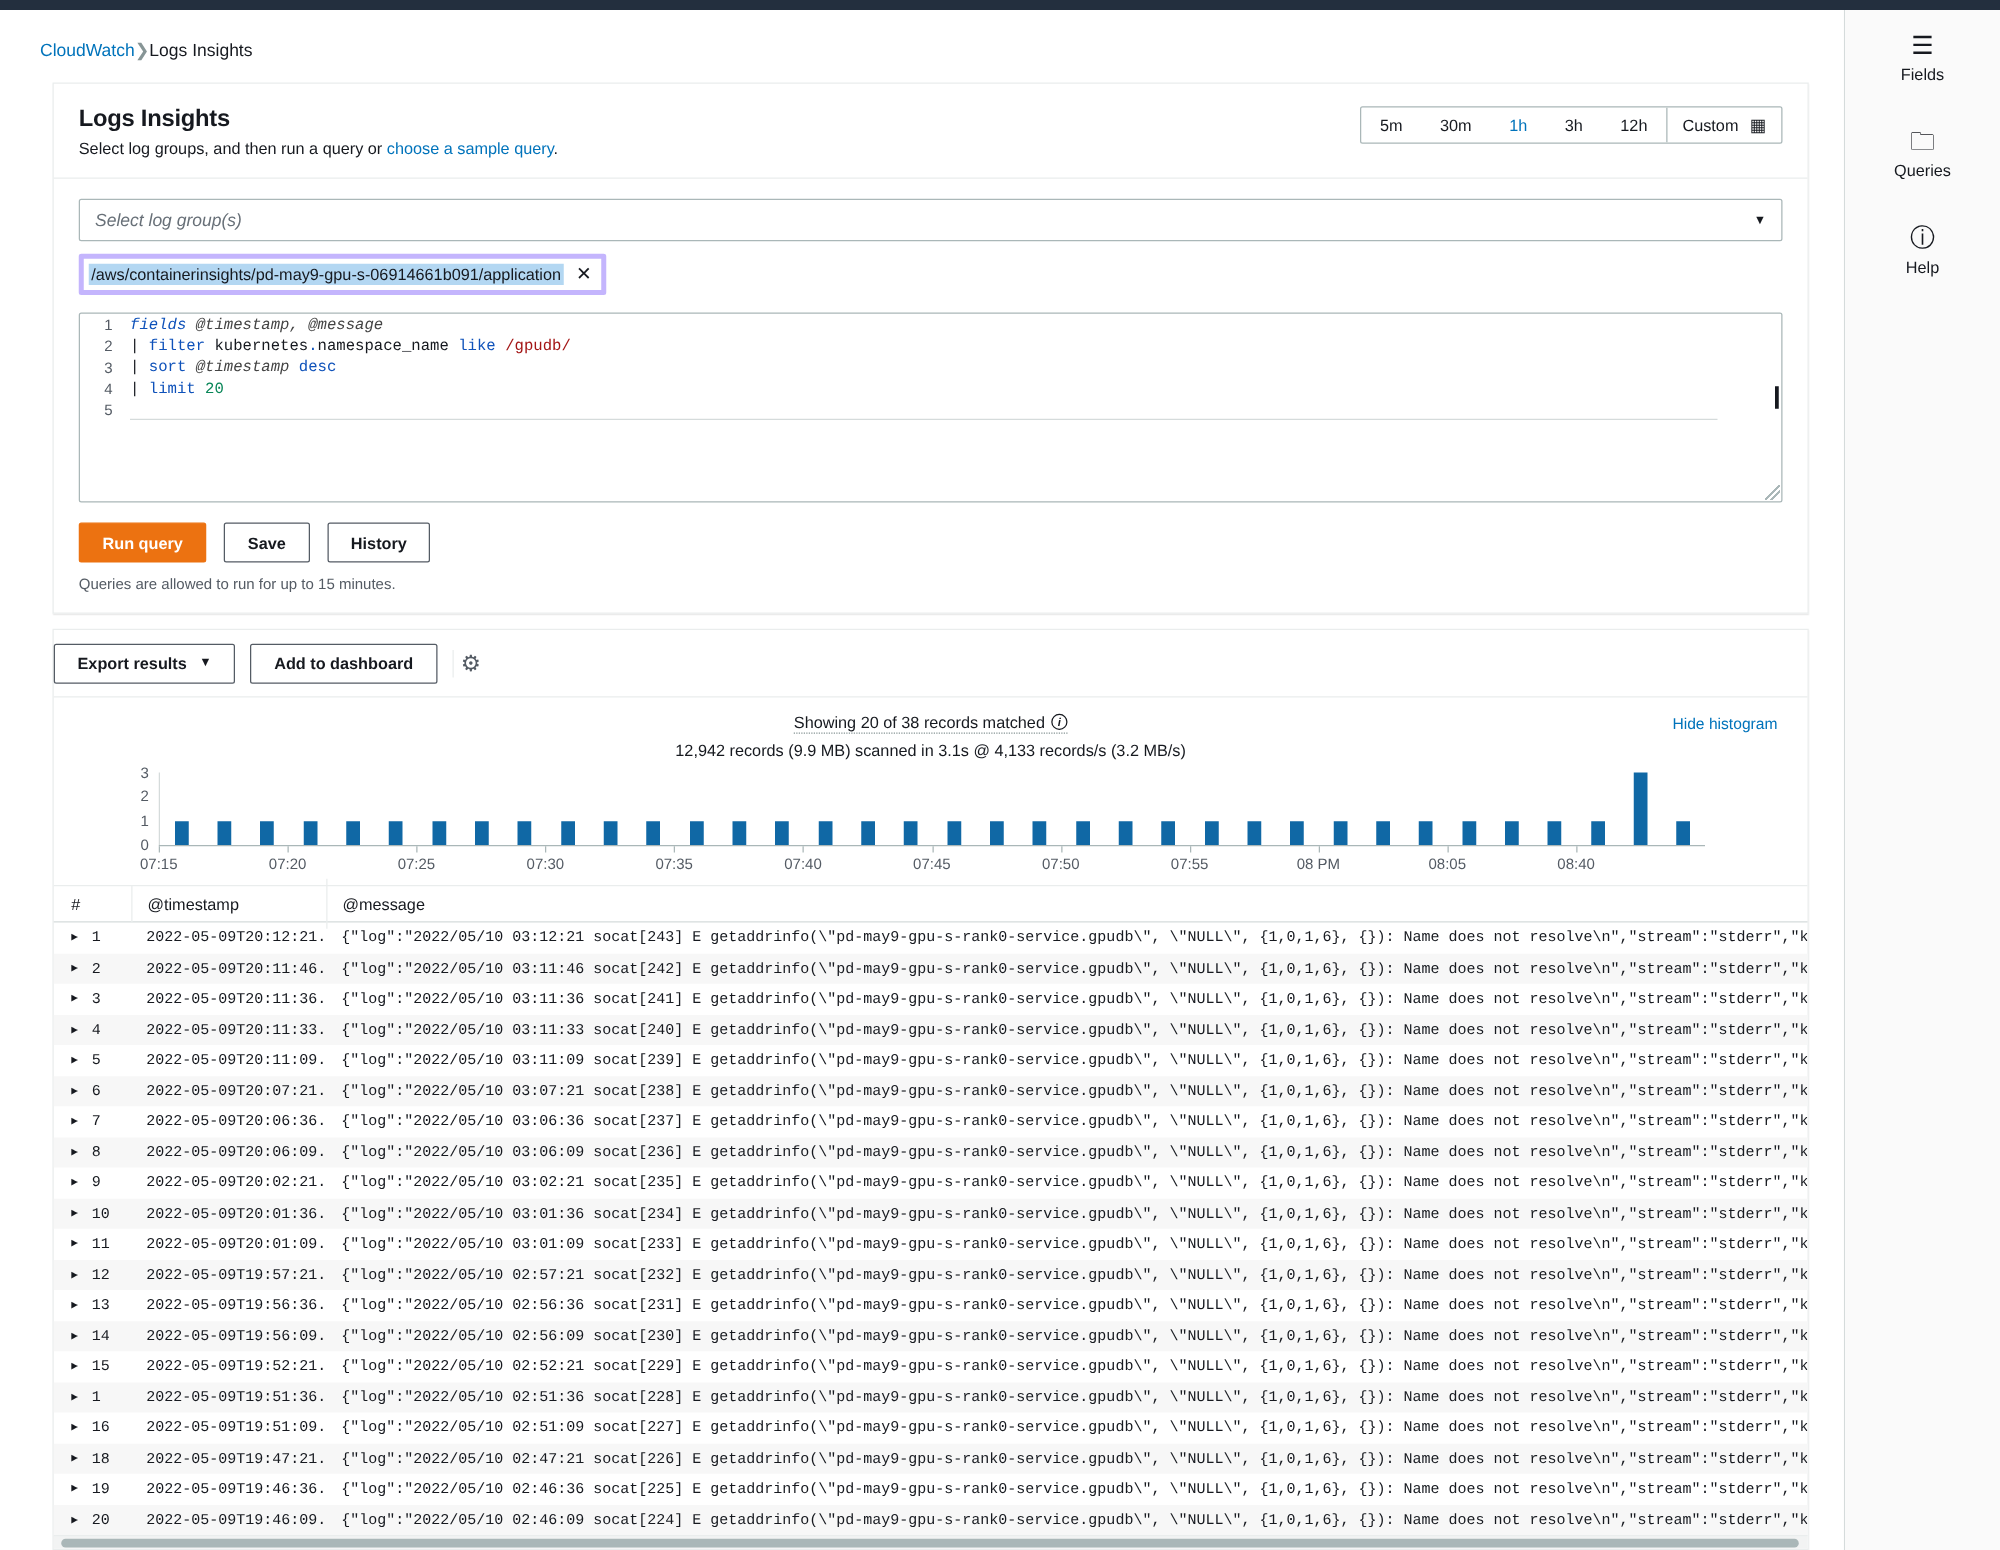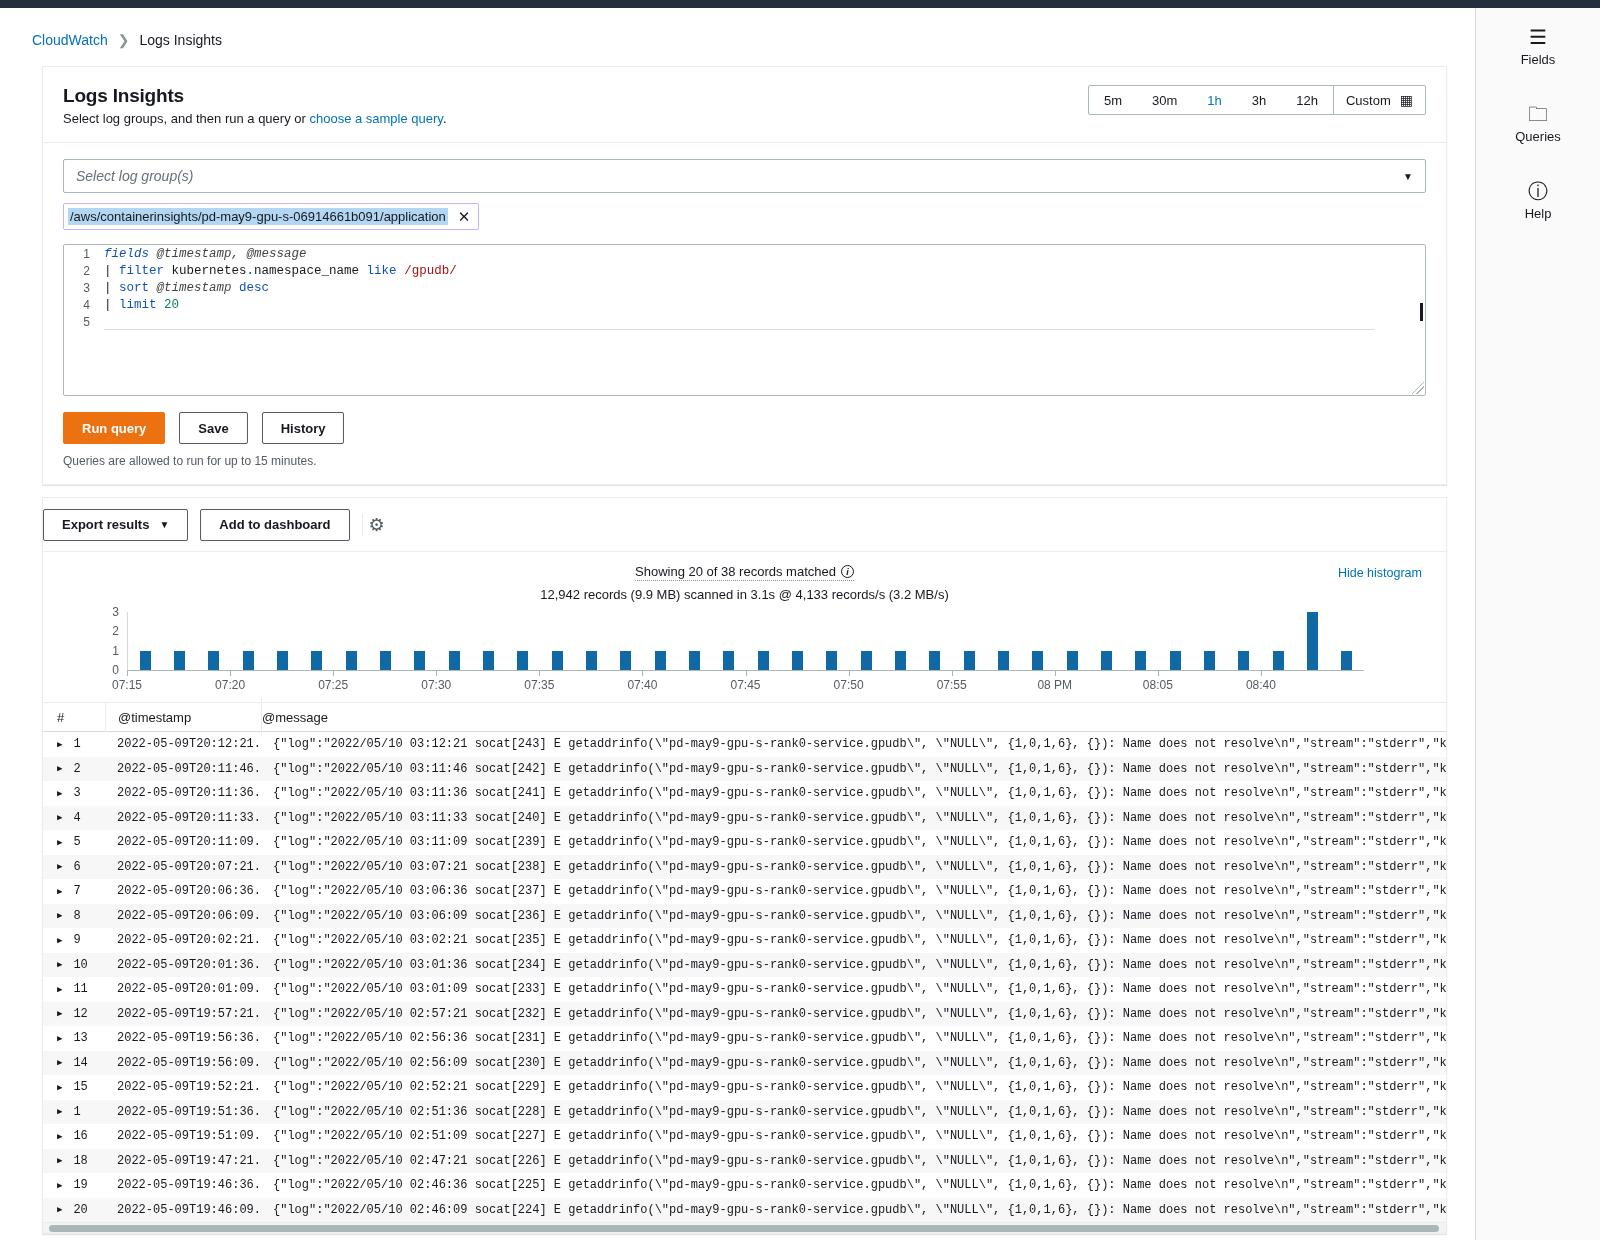--- a/index.html
+++ b/index.html
@@ -17,21 +17,21 @@
   .content { width:1475px; position:relative; background:#fff; }
   .rail {
     width:125px; background:#fafafa; border-left:1px solid #d5dbdb;
     padding-top:18px; display:flex; flex-direction:column; align-items:center;
   }
   .rail-item { margin-bottom:36px; text-align:center; cursor:pointer; width:100%; }
   .rail-ico { font-size:20px; line-height:22px; color:#16191f; display:block; margin-bottom:4px; }
   .rail-lbl { font-size:13px; color:#16191f; }
 
   
-  .crumbs { padding:24px 0 0 32px; font-size:14px; display:flex; align-items:flex-start; gap:10px; }
+  .crumbs { padding:24px 0 0 32px; font-size:14px; display:flex; align-items:flex-start; }
   .crumbs a { color:#0073bb; text-decoration:none; cursor:pointer; }
   .crumb-sep { color:#879596; font-size:14px; }
   .crumb-cur { color:#16191f; }
 
   
   .card {
     margin:18px 28px 0 42px; background:#fff; border:1px solid #eaeded;
     box-shadow:0 1px 1px rgba(0,0,0,.10);
   }
   .card-head { padding:18px 20px 16px 20px; display:flex; justify-content:space-between; align-items:flex-start;
@@ -50,21 +50,21 @@
   
   .body-pad { padding:16px 20px 0 20px; }
   .lg-select {
     height:34px; border:1px solid #aab7b8; border-radius:2px; display:flex;
     align-items:center; justify-content:space-between; padding:0 12px; background:#fff;
     font-style:italic; color:#687078; font-size:14px; cursor:pointer;
   }
   .caret { font-size:10px; color:#16191f; font-style:normal; }
   .token-row { margin-top:10px; }
   .token {
-    display:inline-flex; align-items:center; gap:10px; border:1px solid #c4b5fd;
+    display:inline-flex; align-items:center; gap:10px; border:4px solid #c4b5fd;
     padding:4px 8px 4px 4px; border-radius:2px; background:#fff;
   }
   .token-txt { background:#b3d7f2; padding:1px 2px; font-size:13px; color:#16191f; }
   .token-x { font-size:15px; color:#16191f; cursor:pointer; line-height:1; }
 
   
   .editor { margin-top:14px; border:1px solid #aab7b8; border-radius:2px; background:#fff;
             height:152px; position:relative; overflow:hidden; }
   .ed-rows { font-family:"Liberation Mono", monospace; font-size:12.5px; }
   .ed-row { display:flex; height:17px; align-items:center; }
@@ -122,21 +122,21 @@
   .bar { position:absolute; bottom:0; background:#1068a5; width:11px; }
   .xtick { position:absolute; top:59px; width:1px; height:5px; background:#aab7b8; }
   .xlab { position:absolute; top:66px; font-size:12px; color:#545b64; transform:translateX(-50%); white-space:nowrap; }
 
   
   .tbl { margin-top:14px; }
   .thead { display:flex; border-top:1px solid #eaeded; border-bottom:1px solid #d5dbdb; height:30px;
            align-items:center; font-size:13px; color:#16191f; }
   .th-num { width:62px; padding-left:14px; }
   .th-ts { width:156px; border-left:1px solid #eaeded; padding-left:12px; height:30px; display:flex; align-items:center; }
-  .th-msg { flex:1; border-left:1px solid #eaeded; height:40px; display:flex; align-items:center; }
+  .th-msg { flex:1; border-left:1px solid #eaeded; padding-left:12px; height:40px; display:flex; align-items:center; }
   .trow { display:flex; height:24.5px; align-items:center; font-family:"Liberation Mono", monospace;
           font-size:12px; color:#16191f; white-space:nowrap; overflow:hidden; cursor:pointer; }
   .trow.alt { background:#f7f7f7; }
   .c-num { width:62px; padding-left:14px; display:flex; align-items:center; gap:11px; }
   .arrow { font-size:9px; color:#16191f; }
   .c-ts { width:156px; padding-left:12px; overflow:hidden; }
   .c-msg { flex:1; padding-left:12px; overflow:hidden; }
   .hscroll { height:11px; background:#f2f3f3; border-top:1px solid #eaeded; position:relative; }
   .hscroll i { position:absolute; left:6px; top:2px; height:7px; width:1390px; background:#aab7b8; border-radius:4px; display:block; }
 </style>

